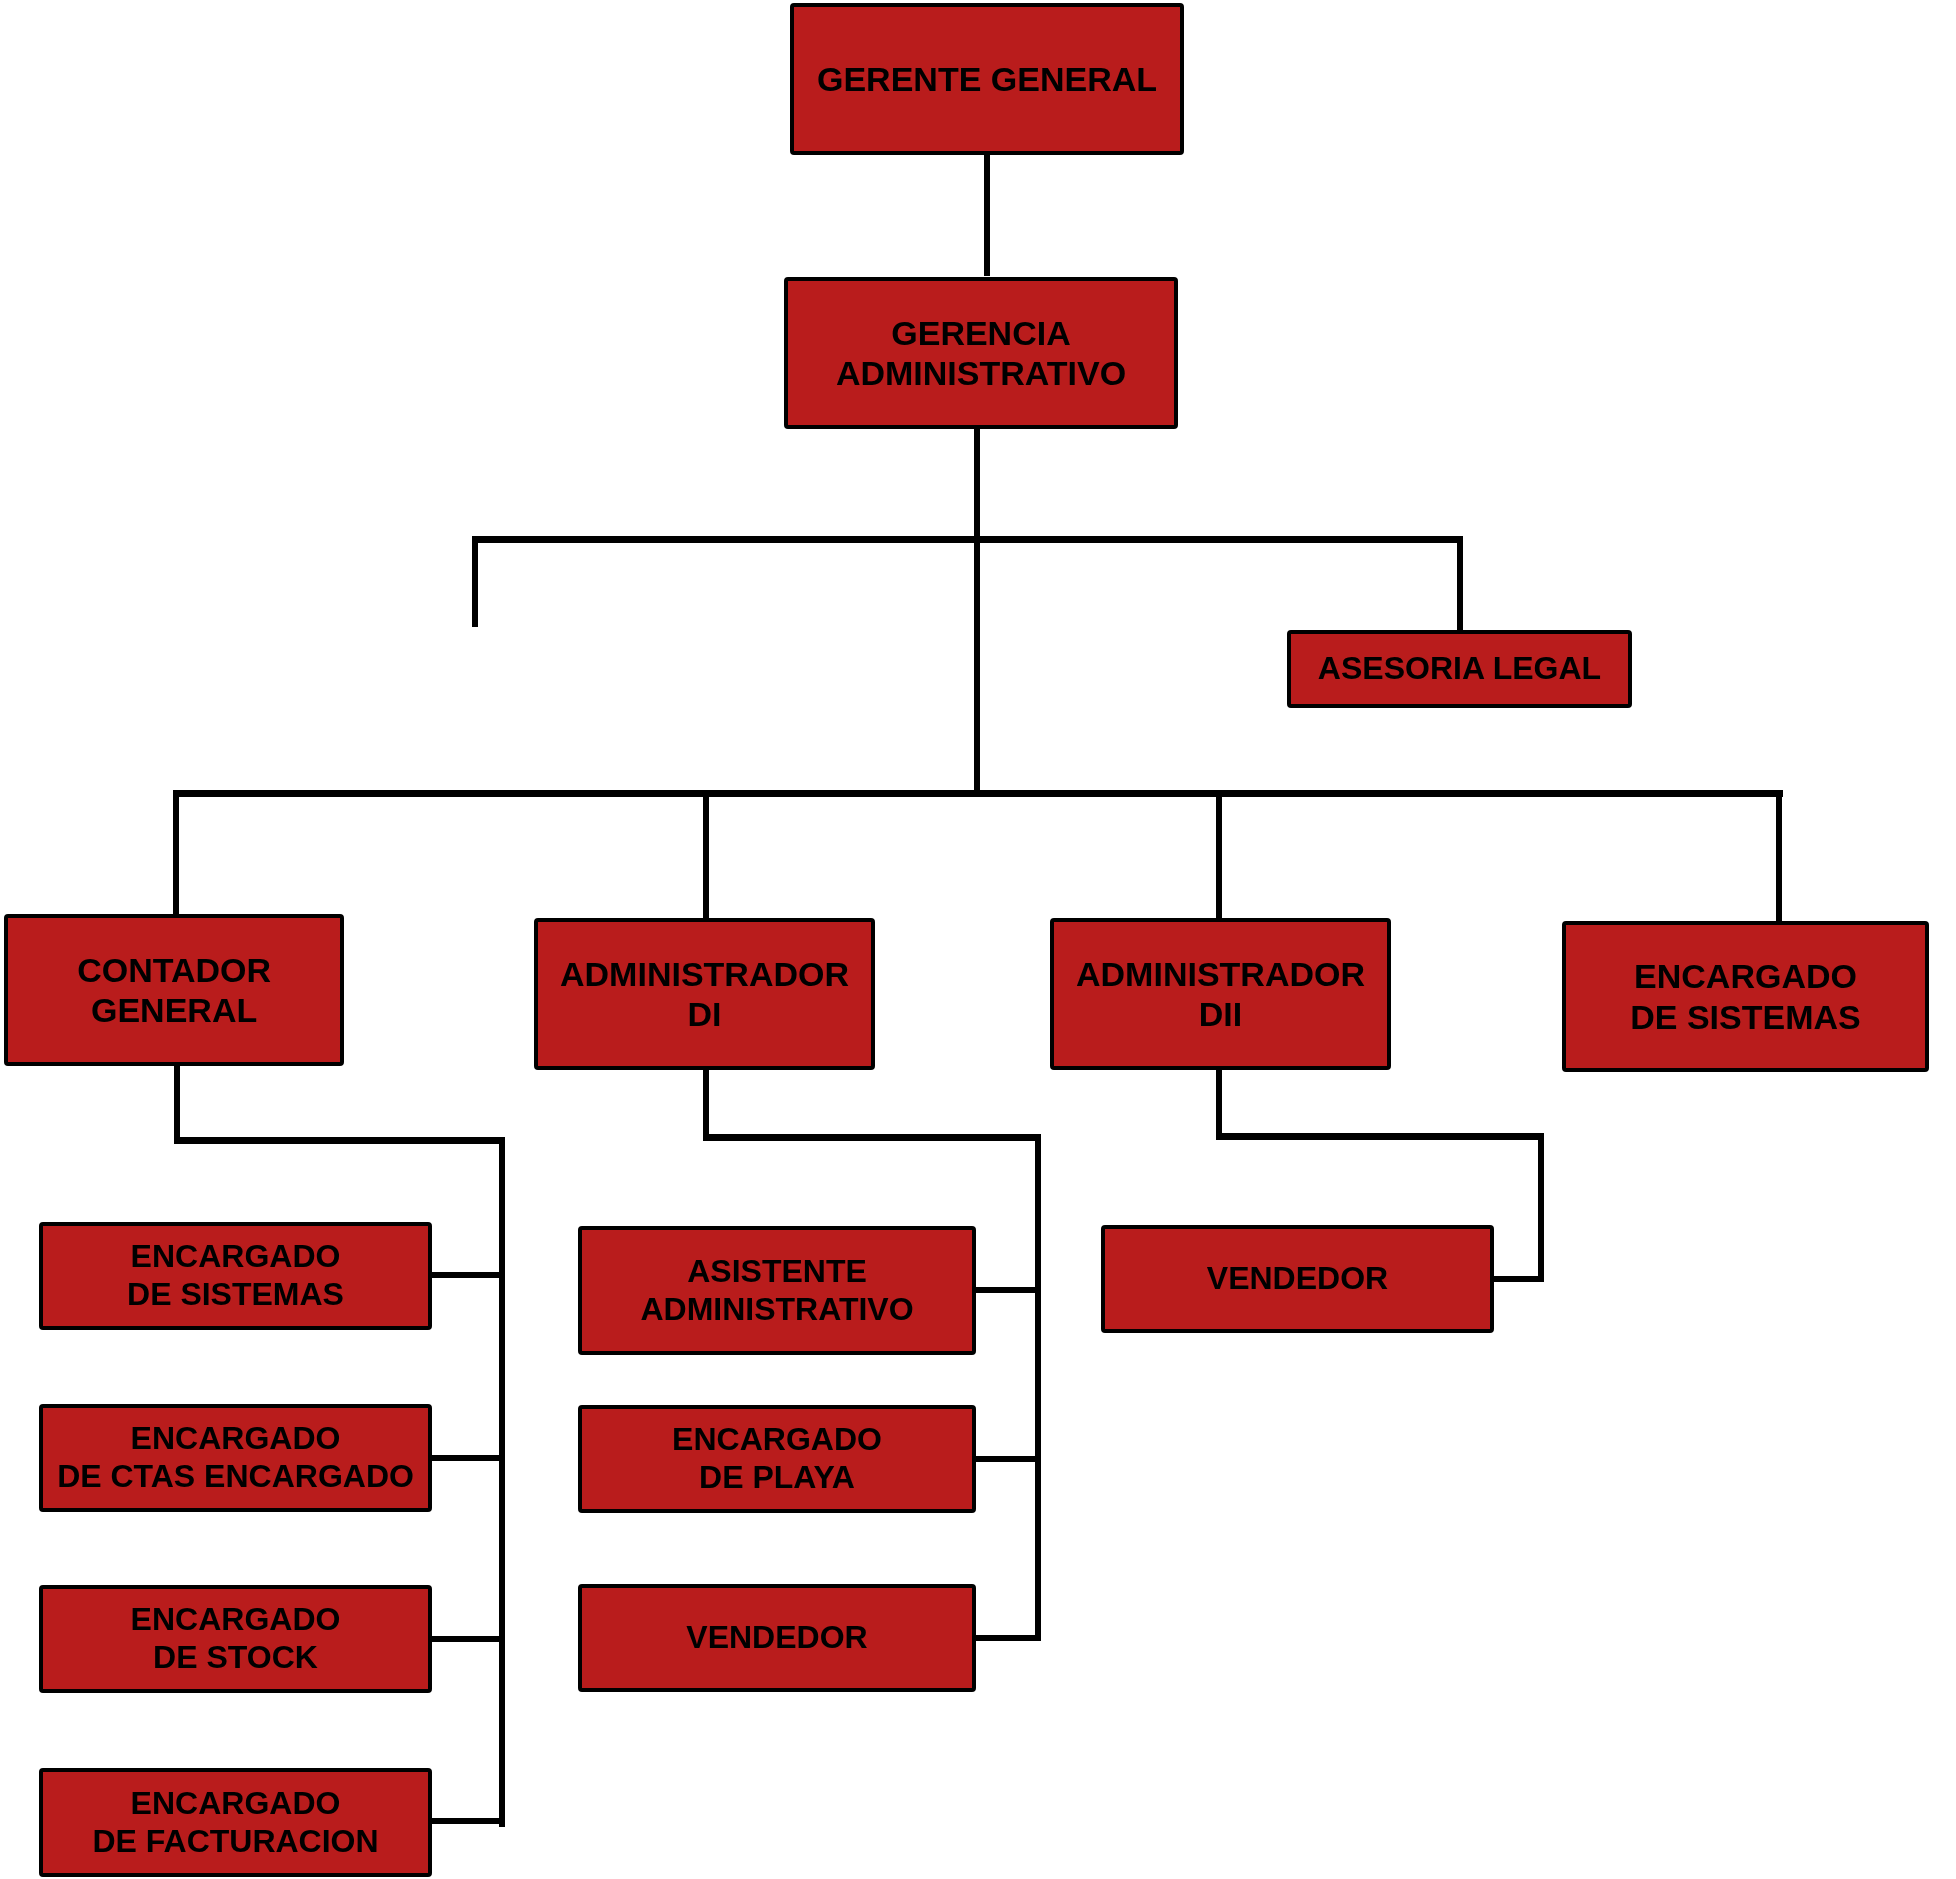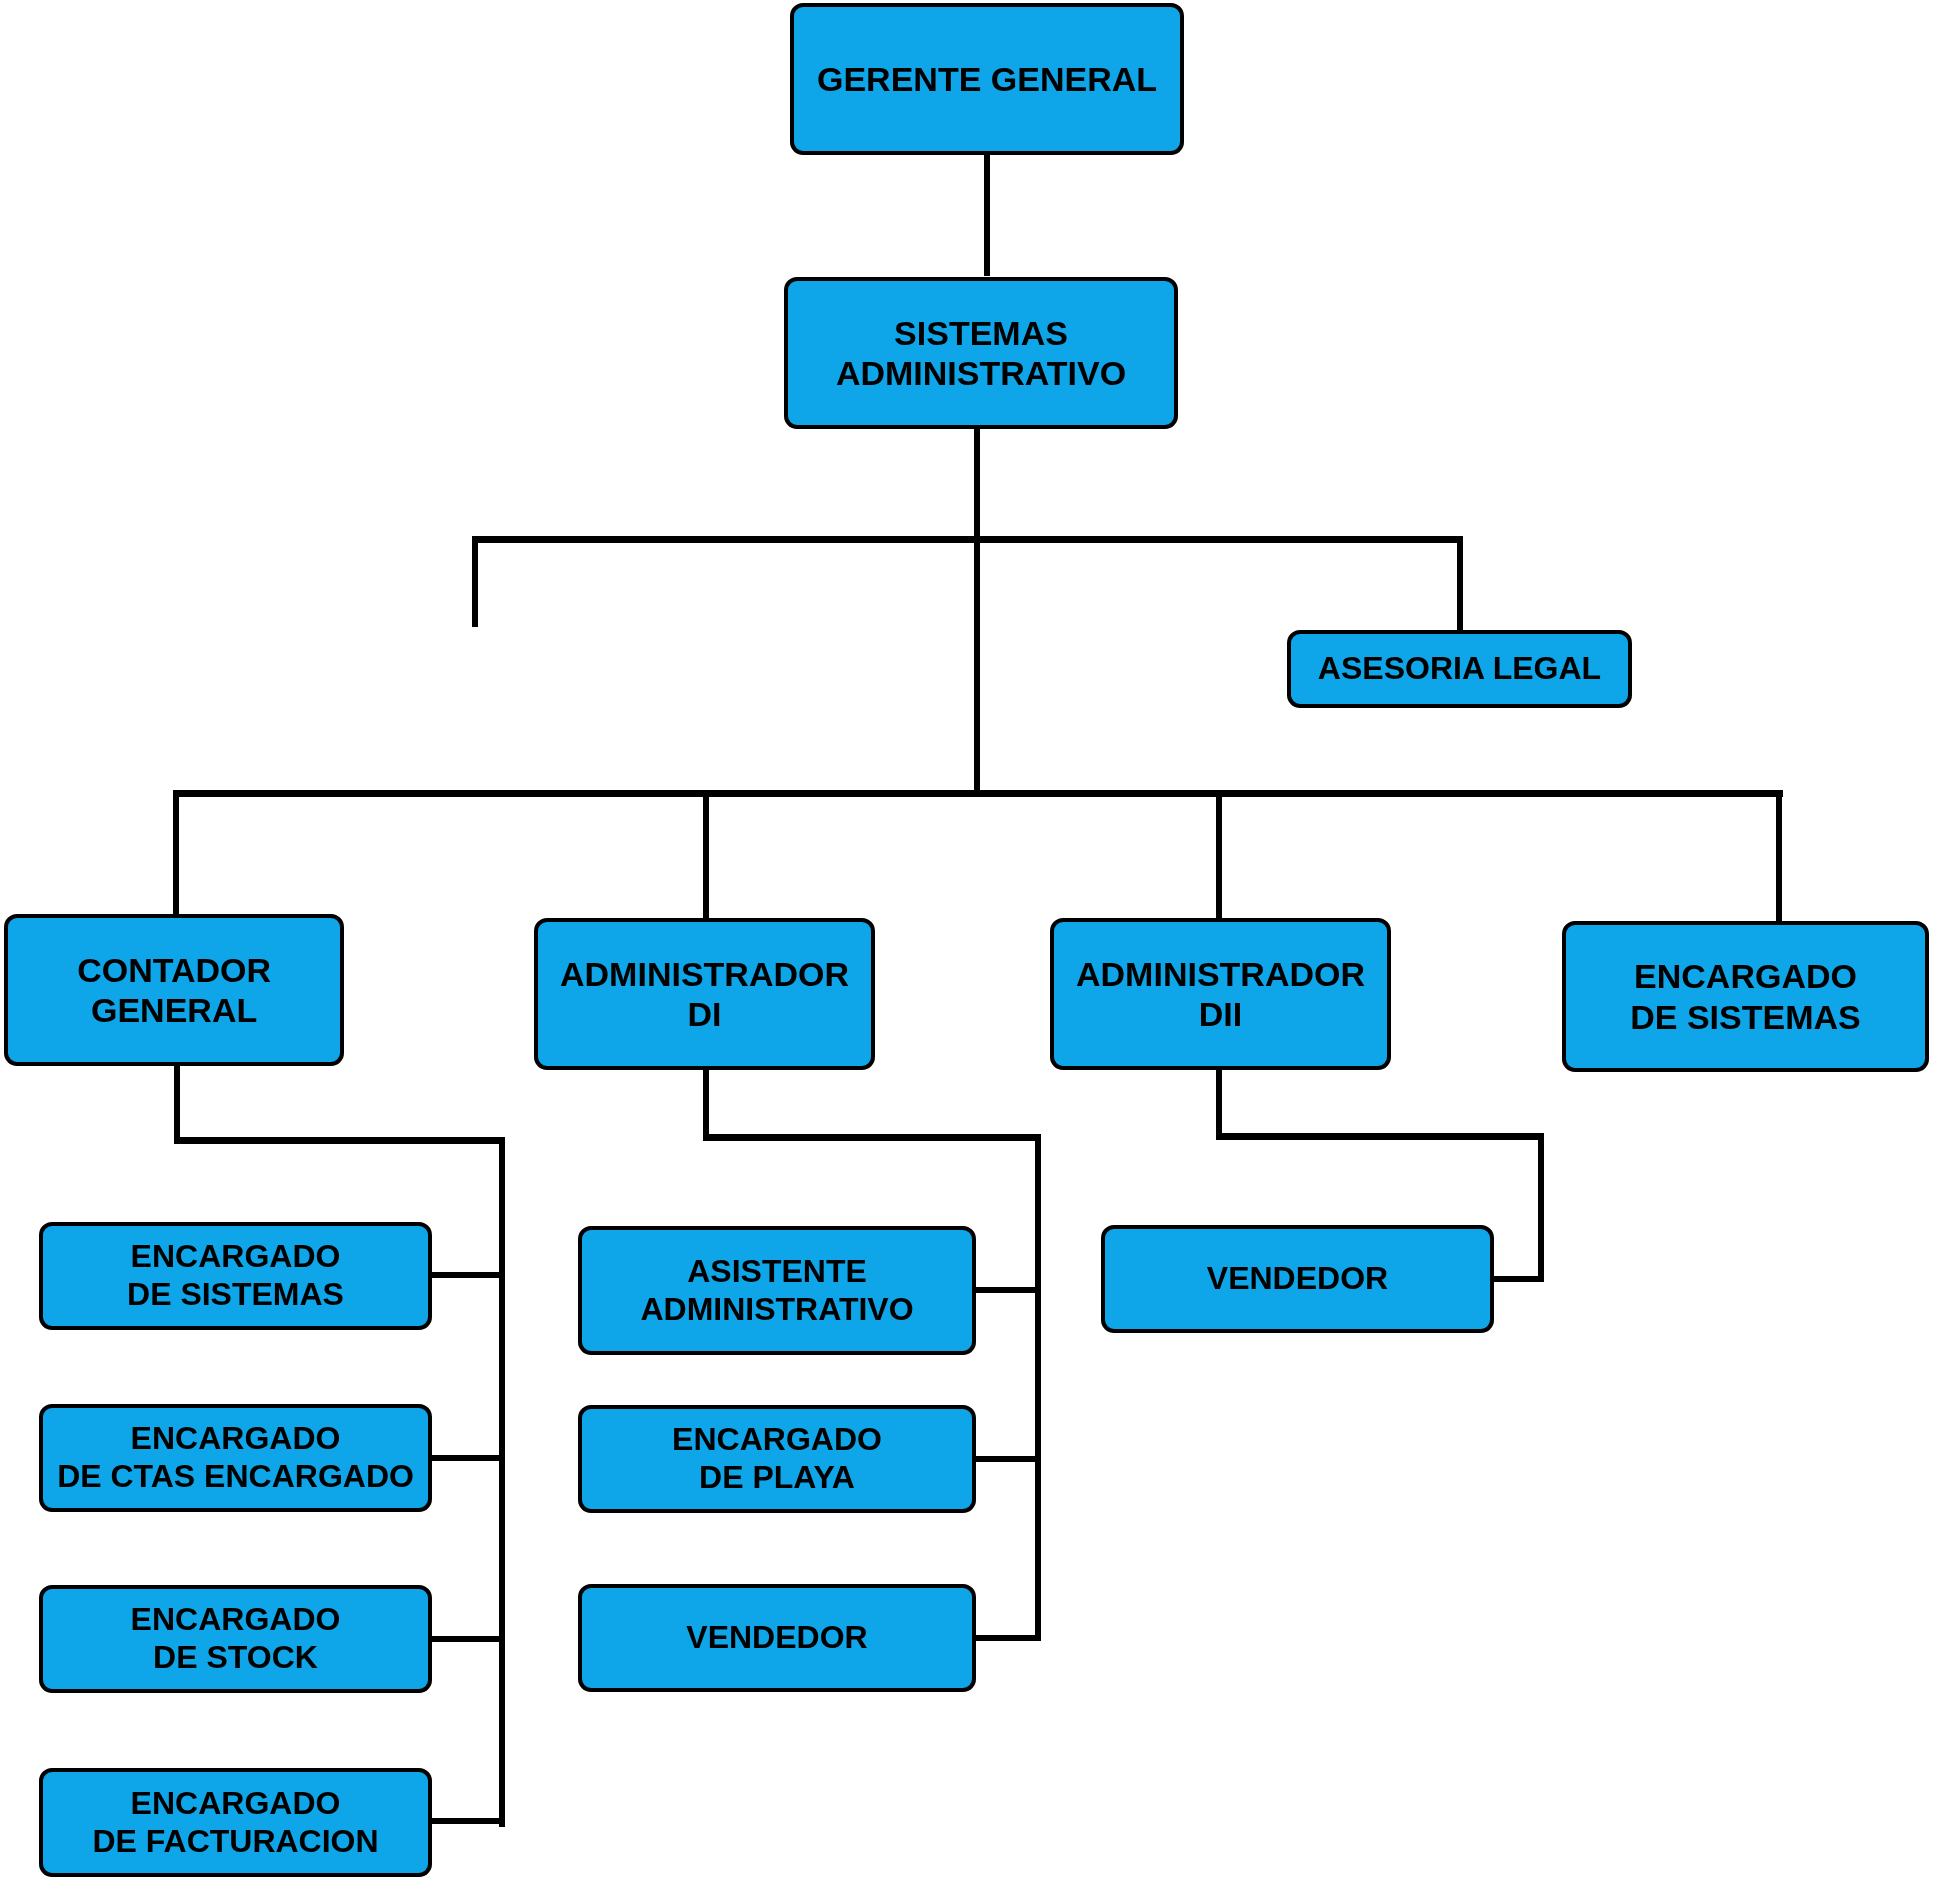--- a/index.html
+++ b/index.html
@@ -14,23 +14,23 @@
   }
   .stage{
     position:absolute;
     left:0; top:0;
     width:1957px;
     height:1880px;
     background:#ffffff;
   }
   .box{
     position:absolute;
-    background:#0ea5e9;
+    background:#b91c1c;
     border:4.9px solid #000000;
-    border-radius:13px;
+    border-radius:4px;
     box-sizing:border-box;
     display:flex;
     flex-direction:column;
     align-items:center;
     justify-content:center;
     text-align:center;
     color:#000000;
     font-weight:bold;
   }
   .box .ln{
@@ -78,21 +78,21 @@
   <div class="line" style="left:1216px;top:1070px;width:5.7px;height:65px;"></div>
   <div class="line" style="left:1216px;top:1133px;width:328px;height:6.5px;"></div>
   <div class="line" style="left:1538px;top:1133px;width:5.7px;height:149px;"></div>
   <div class="line" style="left:1493px;top:1276px;width:51px;height:5.7px;"></div>
 
   <div class="box big" style="left:790px;top:3.3px;width:394px;height:152px;">
     <div class="ln">GERENTE GENERAL</div>
   </div>
 
   <div class="box big" style="left:784px;top:277px;width:394px;height:152px;">
-    <div class="ln">SISTEMAS</div>
+    <div class="ln">GERENCIA</div>
     <div class="ln">ADMINISTRATIVO</div>
   </div>
 
 
   <div class="box small" style="left:1287px;top:630px;width:345px;height:78px;">
     <div class="ln">ASESORIA LEGAL</div>
   </div>
 
   <div class="box big" style="left:4.1px;top:914px;width:340px;height:152px;text-align:right;">
     <div class="ln">CONTADOR</div>

